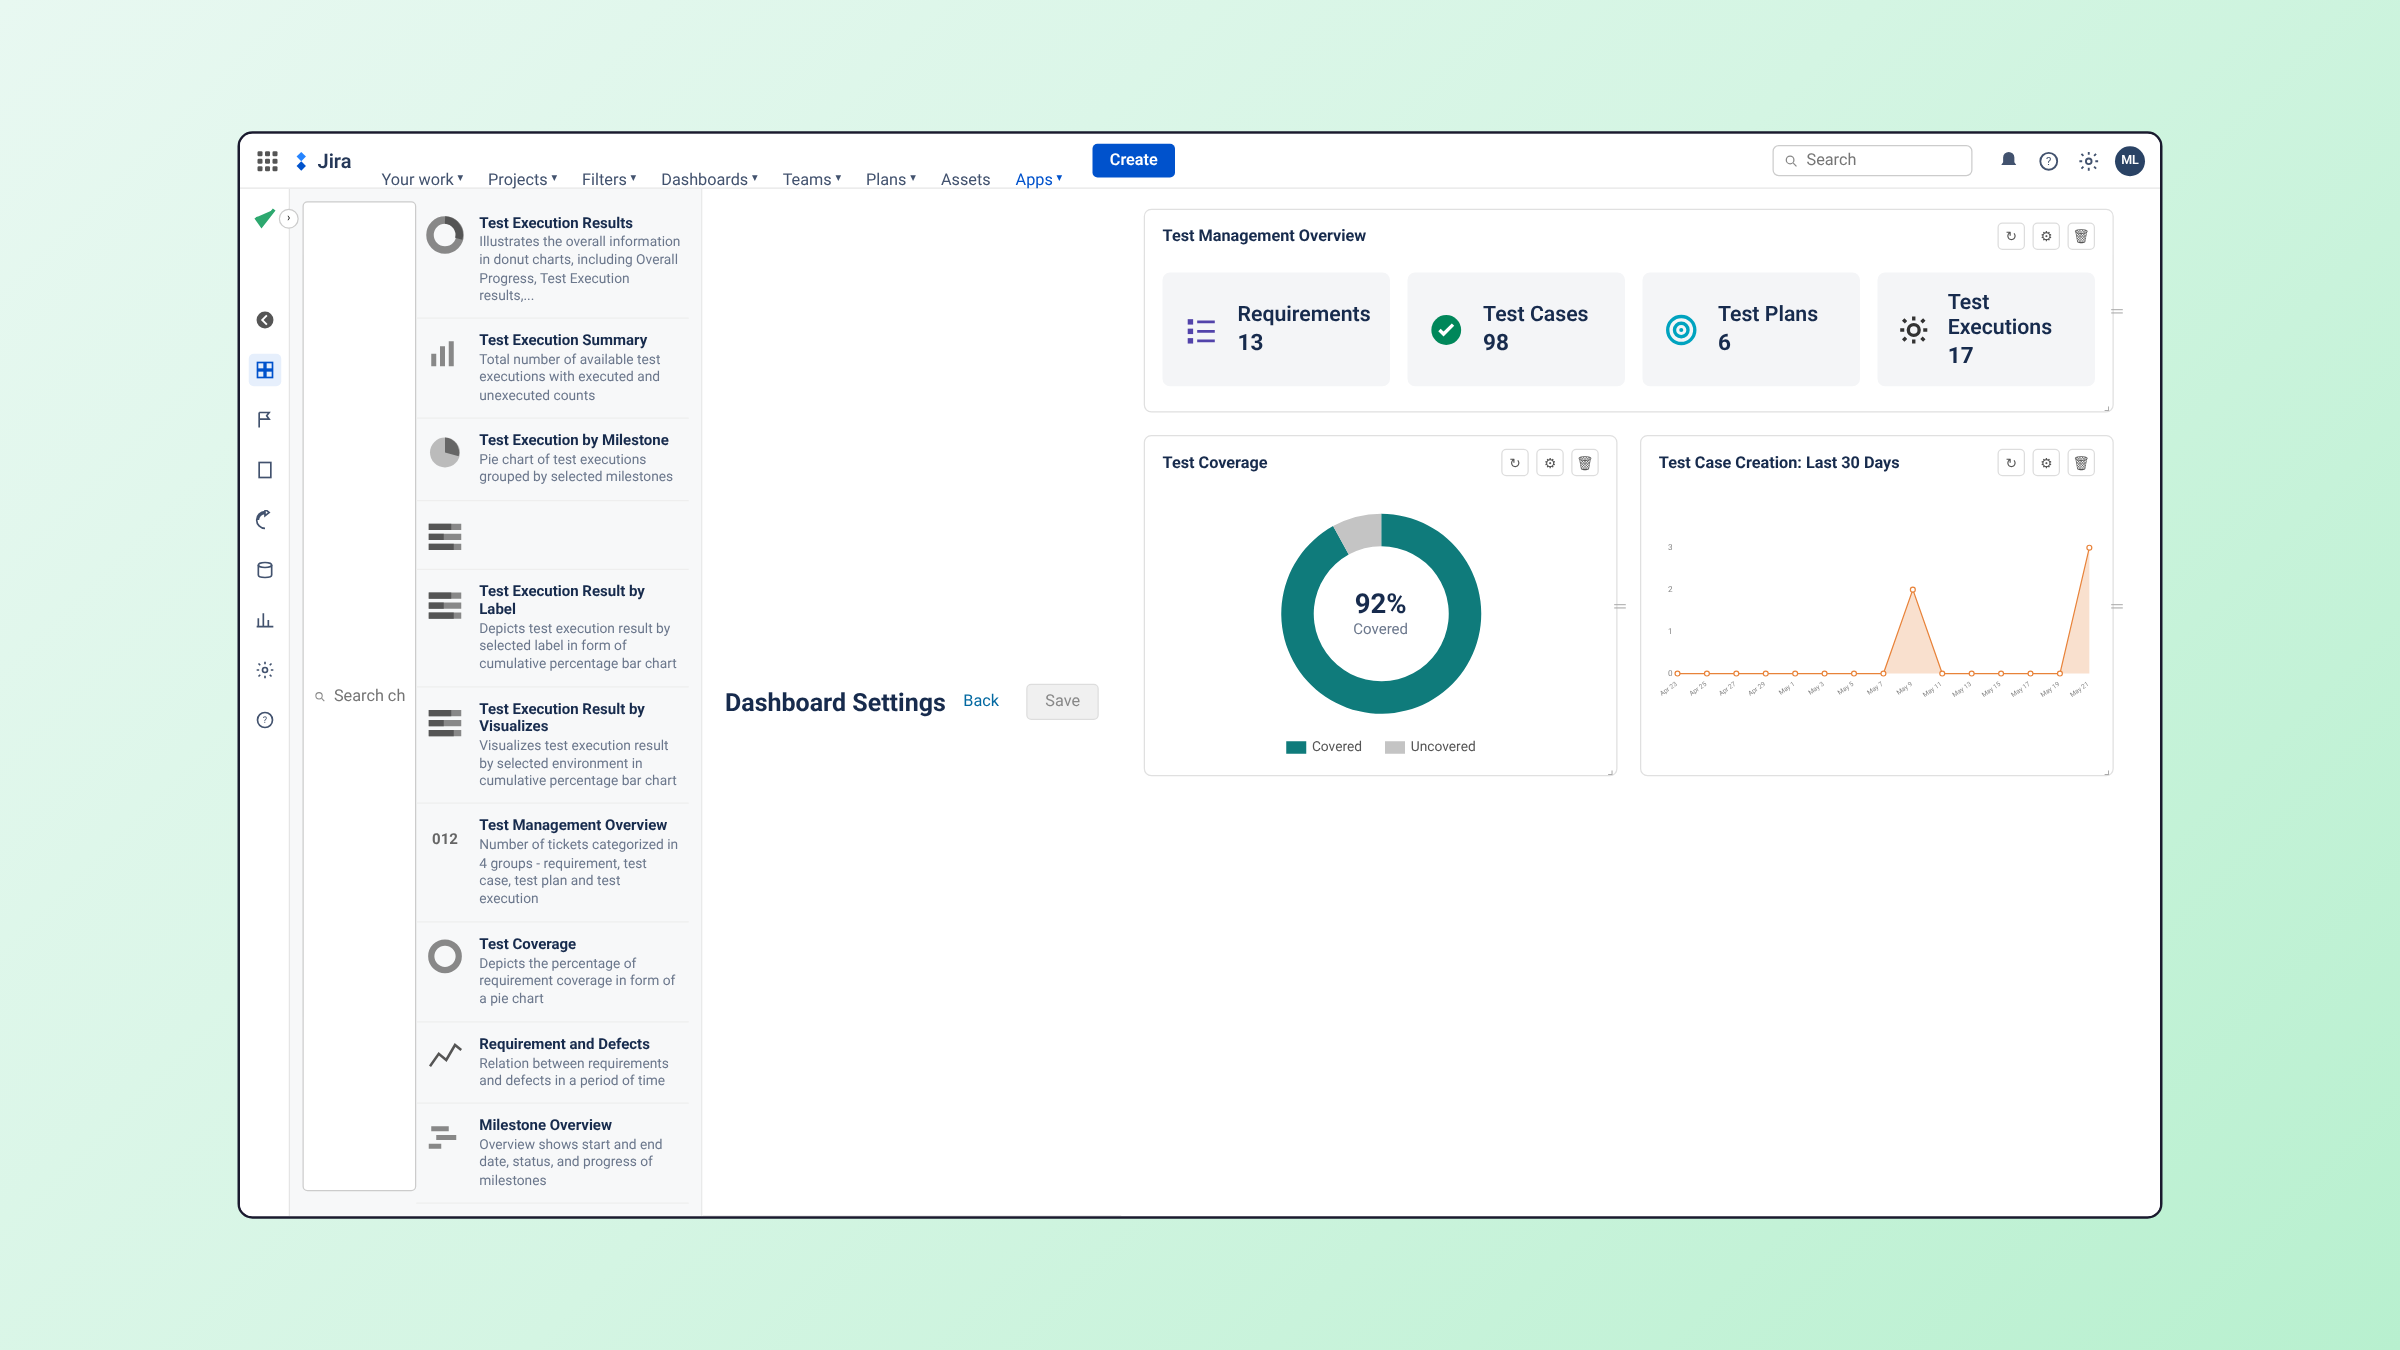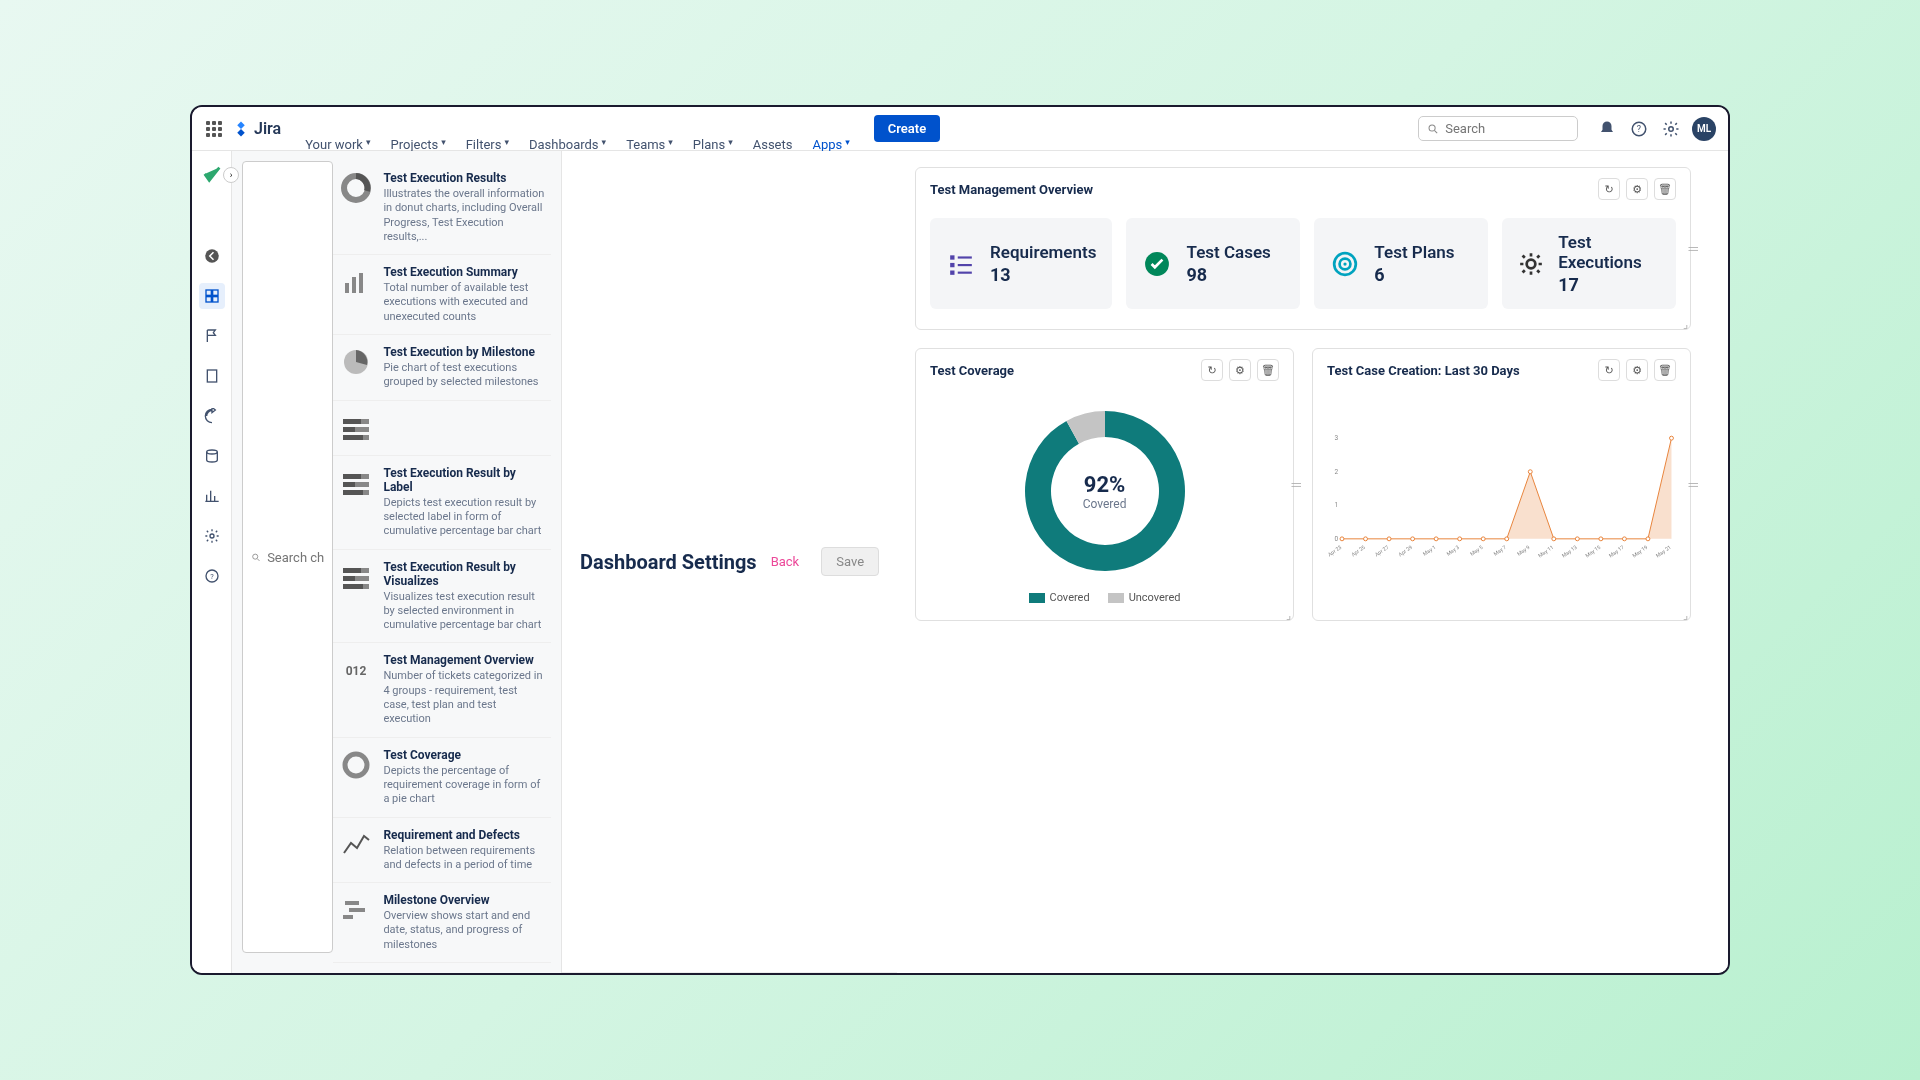--- a/index.html
+++ b/index.html
@@ -33,21 +33,21 @@
 .sidebar-search input { border:none; outline:none; font-size:13px; width:100%; background:transparent; }
 .chart-item { display:flex; gap:10px; padding:10px 6px; border-bottom:1px solid #eee; cursor:pointer; }
 .chart-thumb { width:34px; height:34px; flex-shrink:0; display:flex; align-items:center; justify-content:center; }
 .chart-text { flex:1; }
 .chart-title { font-size:12px; font-weight:700; color:#172b4d; margin-bottom:2px; }
 .chart-desc { font-size:11px; color:#6b778c; line-height:1.3; }
 .main { flex:1; background:#fff; display:flex; overflow-y:auto; }
 .main-header { display:flex; align-items:center; padding:12px 18px; border-bottom:1px solid #eee; }
 .page-title { font-size:20px; font-weight:700; color:#172b4d; }
 .hdr-btn { padding:6px 14px; font-size:13px; border-radius:4px; cursor:pointer; }
-.back-btn { color:#ec4899; background:transparent; border:none; }
+.back-btn { color:#0369a1; background:transparent; border:none; }
 .save-btn { color:#888; background:#f0f0f0; border:1px solid #ddd; margin-left:8px; }
 .content { padding:16px 18px; }
 .panel { border:1px solid #e0e0e0; border-radius:6px; margin-bottom:18px; position:relative; }
 .panel-header { display:flex; align-items:center; padding:10px 14px; }
 .panel-title { font-size:13px; font-weight:700; color:#172b4d; }
 .panel-actions { display:flex; gap:6px; }
 .panel-action { width:22px; height:22px; border:1px solid #ddd; border-radius:4px; display:flex; align-items:center; justify-content:center; cursor:pointer; color:#555; font-size:11px; }
 .stat-row { display:flex; gap:14px; padding:8px 14px 20px; }
 .stat-card { flex:1; background:#f4f5f7; border-radius:6px; padding:14px 16px; display:flex; align-items:center; gap:14px; }
 .stat-icon { width:30px; height:30px; display:flex; align-items:center; justify-content:center; }

